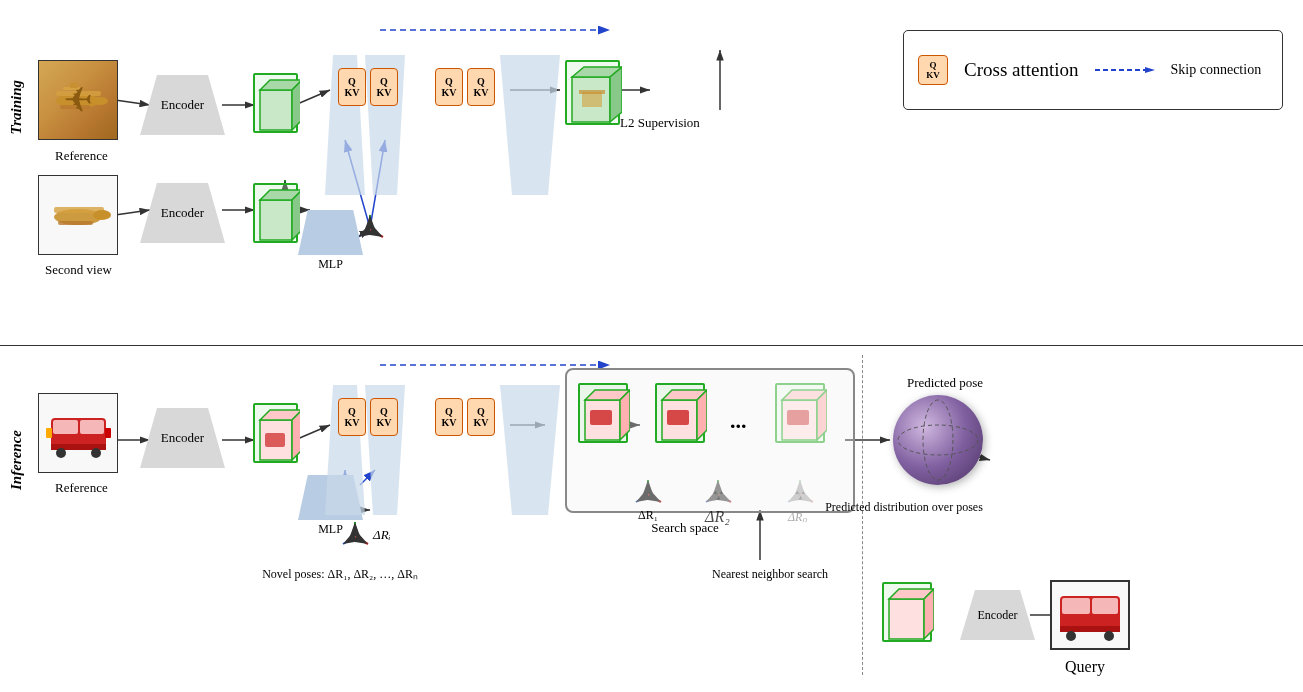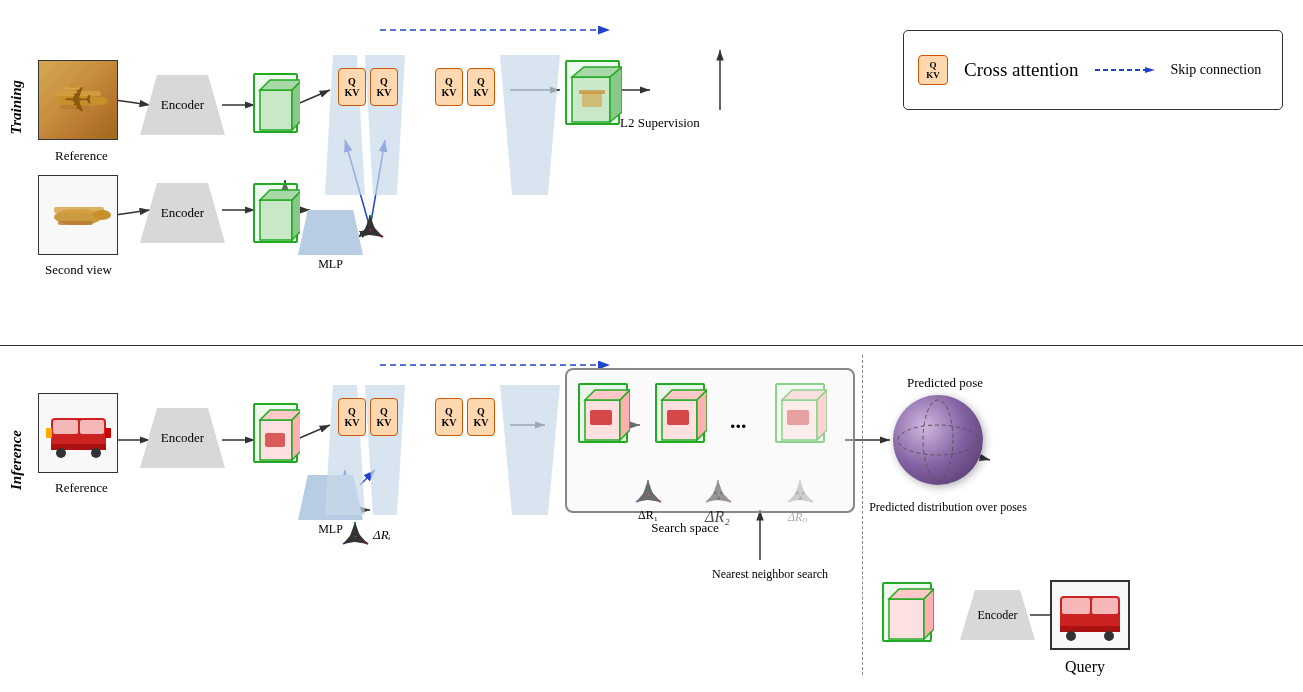--- a/index.html
+++ b/index.html
@@ -436,20 +436,21 @@
   </div>
 
   <div style="position:absolute; left:298px; top:475px; width:65px; height:45px;">
     <div class="mlp-shape" style="width:100%;height:100%;">
     </div>
     <span class="mlp-label" style="position:absolute; left:50%; top:105%; transform:translateX(-50%);">MLP</span>
   </div>
 
   <div class="text-label" style="left:373px; top:527px; font-size:13px; font-style:italic;">ΔRᵢ</div>
 
+  <div class="text-label" style="left:200px; top:565px; font-size:12px; text-align:center; width:280px;">Novel poses: ΔR₁, ΔR₂, …, ΔRₙ</div>
 
   <div style="position:absolute; left:325px; top:385px; width:80px; height:130px;">
     <div style="position:absolute; left:0; top:0; width:40px; height:130px; background:#c8d8e8; clip-path: polygon(20% 0%, 80% 0%, 100% 100%, 0% 100%); opacity:0.7;"></div>
     <div style="position:absolute; right:0; top:0; width:40px; height:130px; background:#c8d8e8; clip-path: polygon(0% 0%, 100% 0%, 80% 100%, 20% 100%); opacity:0.7;"></div>
   </div>
 
   <div class="qkv-box" style="left:338px; top:398px; width:28px; height:38px;">
     <span>Q</span>
     <span>KV</span>
   </div>
@@ -511,21 +512,21 @@
   <div style="position:absolute; left:862px; top:355px; width:1px; height:320px; border-left: 1.5px dashed #888;"></div>
 
   <div class="sphere" style="left:893px; top:395px;">
 
     <svg width="90" height="90" style="position:absolute; top:0; left:0;">
       <ellipse cx="45" cy="45" rx="40" ry="15" fill="none" stroke="#555" stroke-width="1" stroke-dasharray="4,3"></ellipse>
       <ellipse cx="45" cy="45" rx="15" ry="40" fill="none" stroke="#555" stroke-width="1" stroke-dasharray="4,3"></ellipse>
     </svg>
   </div>
   <div class="text-label" style="left:880px; top:375px; font-size:13px; width:130px; text-align:center;">Predicted pose</div>
-  <div class="text-label" style="left:868px; top:500px; font-size:12px; width:160px; text-align:center;">Predicted distribution over poses</div>
+  <div class="text-label" style="left:824px; top:500px; font-size:12px; width:160px; text-align:center;">Predicted distribution over poses</div>
 
   <div style="position:absolute; left:960px; top:590px; width:75px; height:50px;">
     <div class="encoder-shape" style="width:100%;height:100%;">
     </div>
     <span class="encoder-label" style="left:50%; top:50%; transform:translate(-50%,-50%); font-size:12px;">Encoder</span>
   </div>
 
   <div class="feat-cube" style="left:882px; top:582px; width:50px; height:60px;">
     <svg width="50" height="60" viewBox="0 0 50 60">
       <rect x="5" y="15" width="35" height="40" fill="#ffe0e0" stroke="#22aa22" stroke-width="1.5"></rect>

